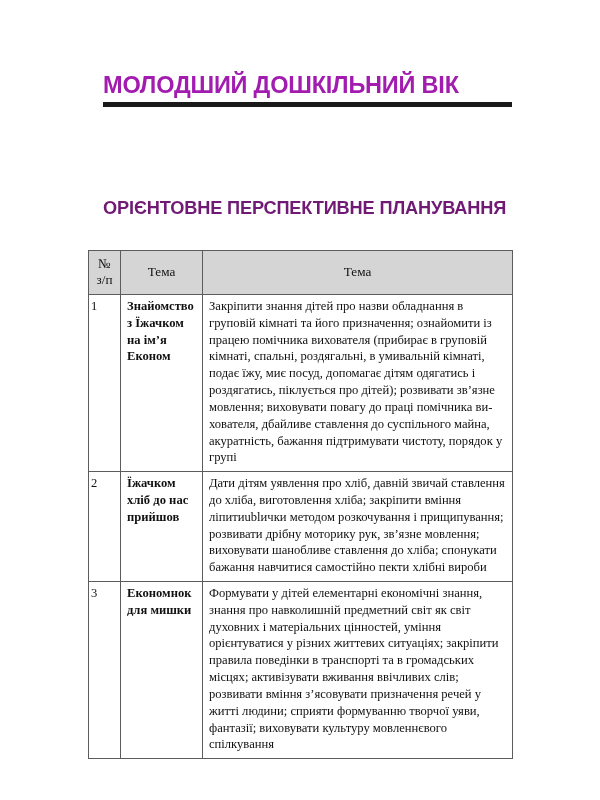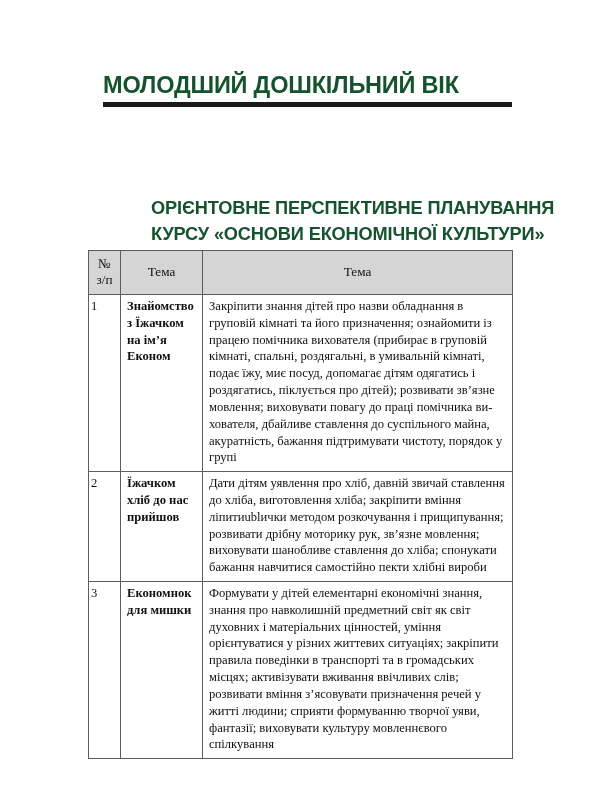--- a/index.html
+++ b/index.html
@@ -28,43 +28,42 @@
     left: 103px;
     top: 72px;
     width: 409px;
   }
   .running-head-text {
     font-family: "Liberation Sans", "DejaVu Sans", sans-serif;
     font-weight: bold;
     font-size: 23.5px;
     letter-spacing: -0.2px;
     line-height: 1.12;
-    color: #14532d;
+    color: #a21caf;
     white-space: nowrap;
   }
   .running-head-rule {
     margin-top: 4px;
     width: 409px;
     height: 5px;
     background: #1a1a1a;
   }
 
   
   .section-title {
     position: absolute;
     left: 103px;
     top: 196px;
     width: 410px;
     font-family: "Liberation Sans", "DejaVu Sans", sans-serif;
     font-weight: bold;
     font-size: 18.2px;
     line-height: 1.42;
-    color: #14532d;
+    color: #701a75;
     letter-spacing: -0.15px;
-    margin-left: 48px;
   }
   .section-title .line {
     display: block;
     white-space: nowrap;
   }
 
   
   .plan-table {
     position: absolute;
     left: 88px;
@@ -128,21 +127,20 @@
 
 <div class="page">
 
   <div class="running-head">
     <div class="running-head-text">МОЛОДШИЙ ДОШКІЛЬНИЙ ВІК</div>
     <div class="running-head-rule"></div>
   </div>
 
   <div class="section-title">
     <span class="line">ОРІЄНТОВНЕ ПЕРСПЕКТИВНЕ ПЛАНУВАННЯ</span>
-    <span class="line">КУРСУ «ОСНОВИ ЕКОНОМІЧНОЇ КУЛЬТУРИ»</span>
   </div>
 
   <table class="plan-table">
     <colgroup>
       <col class="c-num">
       <col class="c-theme">
       <col class="c-goal">
     </colgroup>
     <thead>
       <tr>

